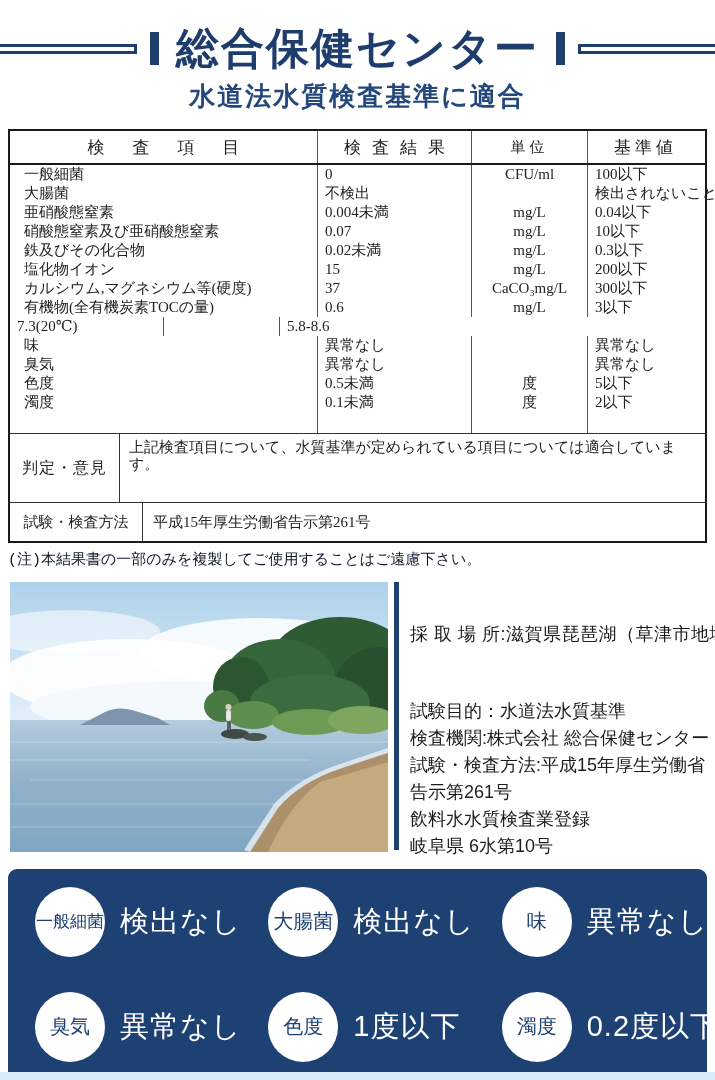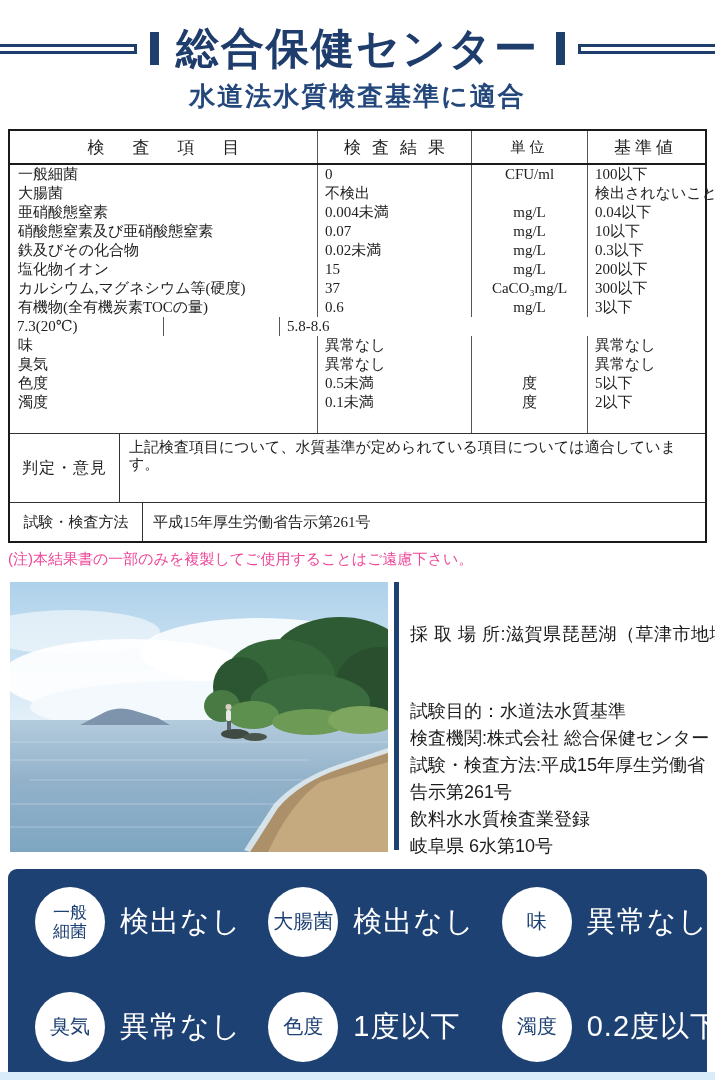--- a/index.html
+++ b/index.html
@@ -35,55 +35,55 @@
   .col-result{ width:154px; border-right:1px solid #555; }
   .col-unit{ width:116px; border-right:1px solid #555; }
   .col-std{ width:115px; }
   .t-head .col-item{ text-align:center; font-size:17px; letter-spacing:28px; padding-left:28px; }
   .t-head .col-result{ text-align:left; font-size:17px; letter-spacing:11px; padding-left:11px; }
   .t-head .col-unit{ text-align:center; font-size:15px; letter-spacing:4px; }
   .t-head .col-std{ text-align:center; font-size:17px; letter-spacing:4px; }
   .t-head > div{ height:100%; display:flex; align-items:center; justify-content:center; }
   .t-row{ display:flex; height:19px; font-size:15px; line-height:19px; }
   .t-row > div{ height:100%; white-space:nowrap; }
-  .t-row .col-item{ padding-left:8px; }
+  .t-row .col-item{ padding-left:14px; }
   .t-row .col-result{ padding-left:7px; }
   .t-row .col-unit{ text-align:center; }
   .t-row .col-std{ padding-left:7px; }
   .t-filler{ height:19px; }
   .t-filler .col-item{ padding-left:36px; letter-spacing:9px; }
   .t-spacer{ height:21px; }
   .j-row{ display:flex; border-top:1px solid #333; height:69px; font-size:15px; }
   .j-label{ width:110px; border-right:1px solid #333; display:flex; align-items:center; justify-content:center; font-size:16px; letter-spacing:1px; }
   .j-text{ flex:1; padding:5px 8px 0 9px; line-height:17px; }
   .m-row{ display:flex; border-top:1px solid #333; height:39px; font-size:15px; align-items:center; }
   .m-label{ width:133px; border-right:1px solid #333; height:100%; display:flex; align-items:center; justify-content:center; font-size:15px; }
   .m-value{ flex:1; padding-left:10px; }
   .note{
-    margin:7px 0 0 8px; font-family:Liberation Sans, sans-serif;
-    font-size:15px; color:#ec4899;
+    margin:7px 0 0 8px; font-family:Liberation Mono, monospace;
+    font-size:15px; color:#0f172a;
   }
   
   .middle{ display:flex; margin:13px 8px 0 10px; height:270px; }
   .photo{ width:378px; height:270px; flex:0 0 auto; }
   .vdivider{ width:5px; height:268px; background:#1e4173; margin-left:6px; flex:0 0 auto; }
   .sampling{ flex:1; padding-left:11px; color:#1c1c1c; }
   .loc{ margin-top:40px; font-size:18px; letter-spacing:0.5px; white-space:nowrap; }
   .details{ margin-top:52px; font-size:18px; line-height:27px; }
   .details div{ white-space:nowrap; }
   
   .panel{
     margin:17px 8px 0 8px; height:210px; background:#1e4173;
     border-radius:9px 9px 3px 3px;
     display:grid; grid-template-columns:repeat(3,1fr); grid-template-rows:1fr 1fr;
   }
   .cell{ display:flex; align-items:center; padding-left:27px; }
   .circle{
     width:70px; height:70px; background:#fff; border-radius:50%;
-    display:flex; flex-direction:column; align-items:center; justify-content:center;
+    display:flex; flex-direction:row; align-items:center; justify-content:center;
     color:#1e4173; font-weight:500; flex:0 0 auto;
   }
   .circle .one{ font-size:20px; }
   .circle .two{ font-size:17px; line-height:19px; }
   .cell .val{ color:#fff; font-size:29px; margin-left:15px; letter-spacing:1px; white-space:nowrap; }
   .strip{ position:absolute; left:0; bottom:0; width:715px; height:8px; background:#d8ecf9; }
 </style>
 </head>
 <body>
 

